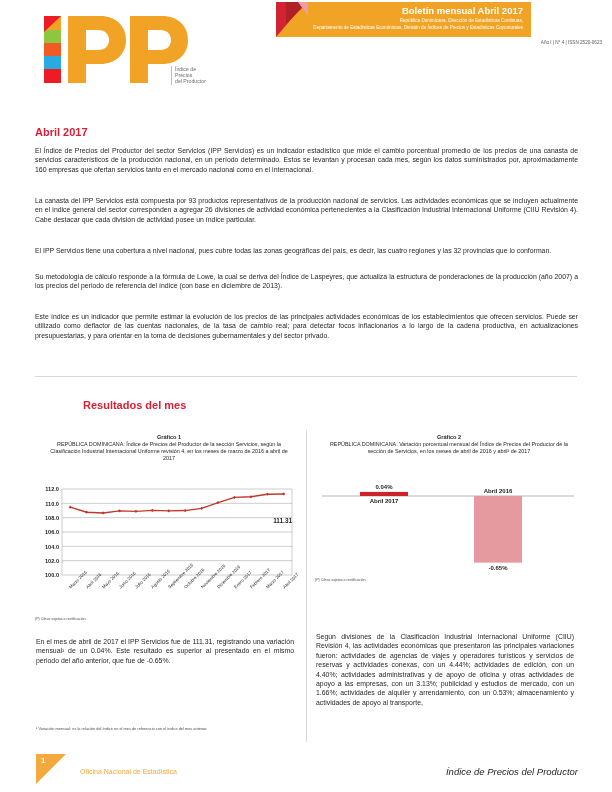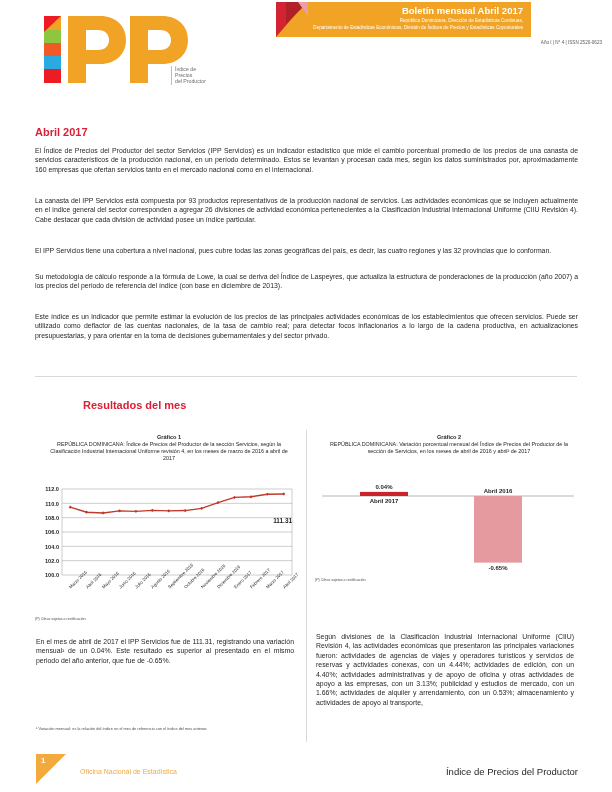--- a/index.html
+++ b/index.html
@@ -140,21 +140,21 @@
   .f-num{
     position:absolute;left:41px;top:4px;
     font-size:8px;font-weight:bold;color:#ffffff;
   }
   .f-left{
     position:absolute;left:80px;top:16px;
     font-size:7px;color:#f4a93c;
   }
   .f-right{
     position:absolute;right:34px;top:14px;
-    font-size:9.5px;color:#231f20;
+    font-size:9.5px;color:#231f20;font-style:italic;
   }
 </style>
 </head>
 <body>
 
 <div class="page">
 
   <div class="header">
 
     <div class="logo">

